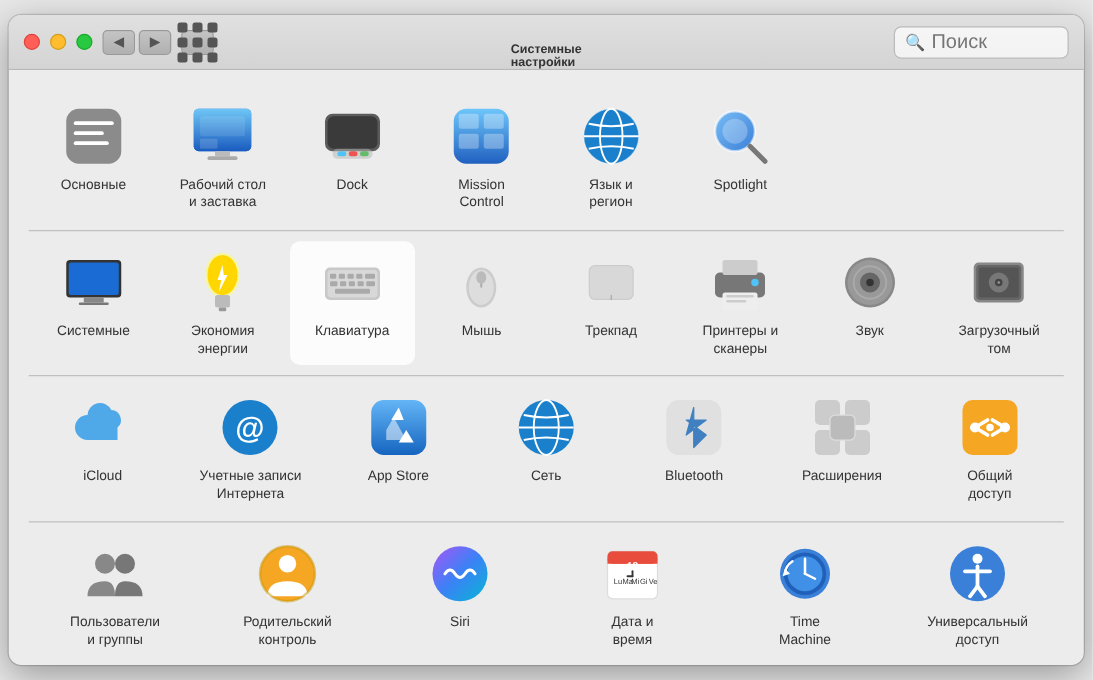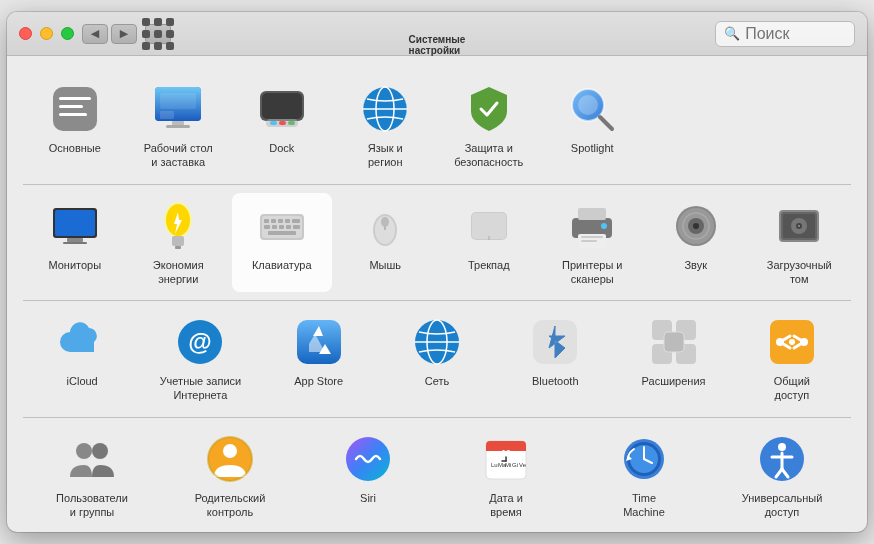--- a/index.html
+++ b/index.html
@@ -279,44 +279,53 @@
               <rect x="6" y="10" width="40" height="26" rx="5" fill="#3a3a3a"></rect>
               <rect x="10" y="36" width="32" height="8" rx="4" fill="rgba(180,180,180,0.5)"></rect>
               <rect x="14" y="38" width="7" height="4" rx="2" fill="#4fc3f7"></rect>
               <rect x="23" y="38" width="7" height="4" rx="2" fill="#ef5350"></rect>
               <rect x="32" y="38" width="7" height="4" rx="2" fill="#66bb6a"></rect>
             </svg>
           </div>
           <span class="icon-label">Dock</span>
         </div>
 
+        <div class="icon-item">
+          <div class="icon-img">
+            <svg class="icon-svg" viewBox="0 0 52 52" xmlns="http://www.w3.org/2000/svg">
+              <defs>
+                <linearGradient id="mc-grad" x1="0" y1="0" x2="0" y2="1">
+                  <stop offset="0%" stop-color="#6ec6fa"></stop>
+                  <stop offset="100%" stop-color="#2060c0"></stop>
+                </linearGradient>
+              </defs>
+              <rect x="4" y="4" width="44" height="44" rx="10" fill="url(#mc-grad)"></rect>
+              <rect x="8" y="8" width="16" height="12" rx="2" fill="rgba(255,255,255,0.3)"></rect>
+              <rect x="28" y="8" width="16" height="12" rx="2" fill="rgba(255,255,255,0.3)"></rect>
+              <rect x="8" y="24" width="16" height="12" rx="2" fill="rgba(255,255,255,0.3)"></rect>
+              <rect x="28" y="24" width="16" height="12" rx="2" fill="rgba(255,255,255,0.3)"></rect>
+            </svg>
+          </div>
+          <span class="icon-label">Mission<br>Control</span>
+        </div>
 
         <div class="icon-item">
           <div class="icon-img">
             <svg class="icon-svg" viewBox="0 0 52 52" xmlns="http://www.w3.org/2000/svg">
               <circle cx="26" cy="26" r="22" fill="#1a80cc"></circle>
               <ellipse cx="26" cy="26" rx="9" ry="22" fill="none" stroke="white" stroke-width="1.5"></ellipse>
               <line x1="4" y1="26" x2="48" y2="26" stroke="white" stroke-width="1.5"></line>
               <path d="M8 16 Q26 20 44 16" stroke="white" stroke-width="1.5" fill="none"></path>
               <path d="M8 36 Q26 32 44 36" stroke="white" stroke-width="1.5" fill="none"></path>
               <circle cx="26" cy="26" r="22" fill="none" stroke="rgba(255,255,255,0.4)" stroke-width="1"></circle>
             </svg>
           </div>
           <span class="icon-label">Язык и<br>регион</span>
         </div>
 
-        <div class="icon-item">
-          <div class="icon-img">
-            <svg class="icon-svg" viewBox="0 0 52 52" xmlns="http://www.w3.org/2000/svg">
-              <path d="M26 4 L44 12 L44 28 Q44 40 26 48 Q8 40 8 28 L8 12 Z" fill="#5a9e3a"></path>
-              <path d="M18 26 L24 32 L34 20" stroke="white" stroke-width="3" fill="none" stroke-linecap="round" stroke-linejoin="round"></path>
-            </svg>
-          </div>
-          <span class="icon-label">Защита и<br>безопасность</span>
-        </div>
 
         <div class="icon-item">
           <div class="icon-img">
             <svg class="icon-svg" viewBox="0 0 52 52" xmlns="http://www.w3.org/2000/svg">
               <defs>
                 <linearGradient id="spot-grad" x1="0" y1="0" x2="1" y2="1">
                   <stop offset="0%" stop-color="#7abcf5"></stop>
                   <stop offset="100%" stop-color="#3a80d8"></stop>
                 </linearGradient>
               </defs>
@@ -339,21 +348,21 @@
 
         <div class="icon-item">
           <div class="icon-img">
             <svg class="icon-svg" viewBox="0 0 52 52" xmlns="http://www.w3.org/2000/svg">
               <rect x="4" y="8" width="44" height="30" rx="3" fill="#333"></rect>
               <rect x="6" y="10" width="40" height="26" rx="2" fill="#1a6cd4"></rect>
               <rect x="18" y="38" width="16" height="4" rx="1" fill="#888"></rect>
               <rect x="14" y="42" width="24" height="2" rx="1" fill="#777"></rect>
             </svg>
           </div>
-          <span class="icon-label">Мониторы</span>
+          <span class="icon-label">Системные</span>
         </div>
 
         <div class="icon-item">
           <div class="icon-img">
             <svg class="icon-svg" viewBox="0 0 52 52" xmlns="http://www.w3.org/2000/svg">
               <ellipse cx="26" cy="20" rx="14" ry="18" fill="#f5f5aa"></ellipse>
               <ellipse cx="26" cy="20" rx="12" ry="16" fill="#ffd600"></ellipse>
               <rect x="20" y="36" width="12" height="10" rx="2" fill="#bbb"></rect>
               <rect x="23" y="46" width="6" height="3" rx="1" fill="#999"></rect>
               <polygon points="26,12 22,24 25,24 23,34 30,20 27,20" fill="white"></polygon>

